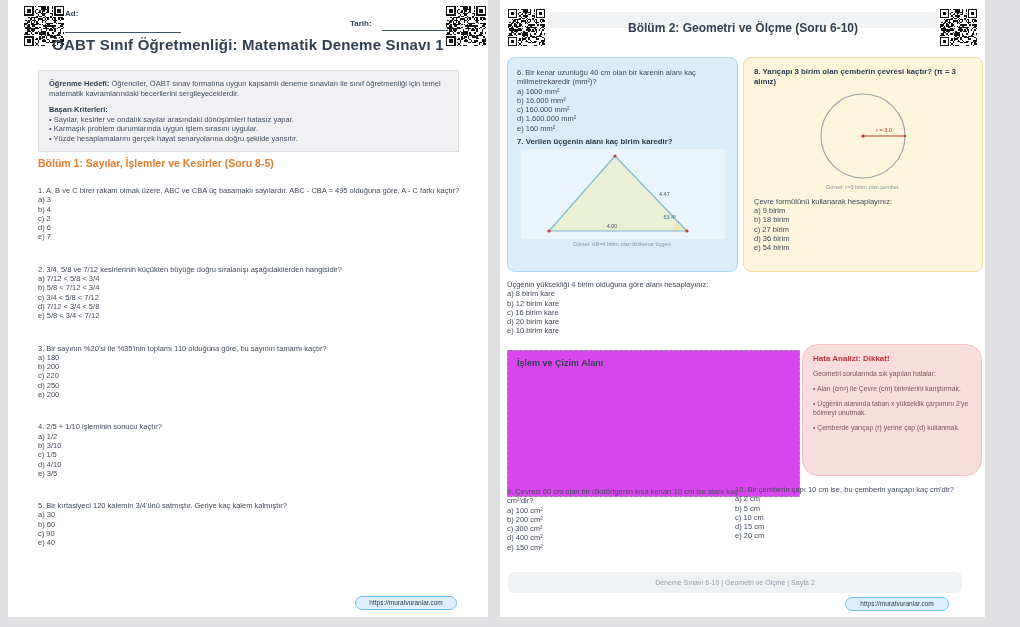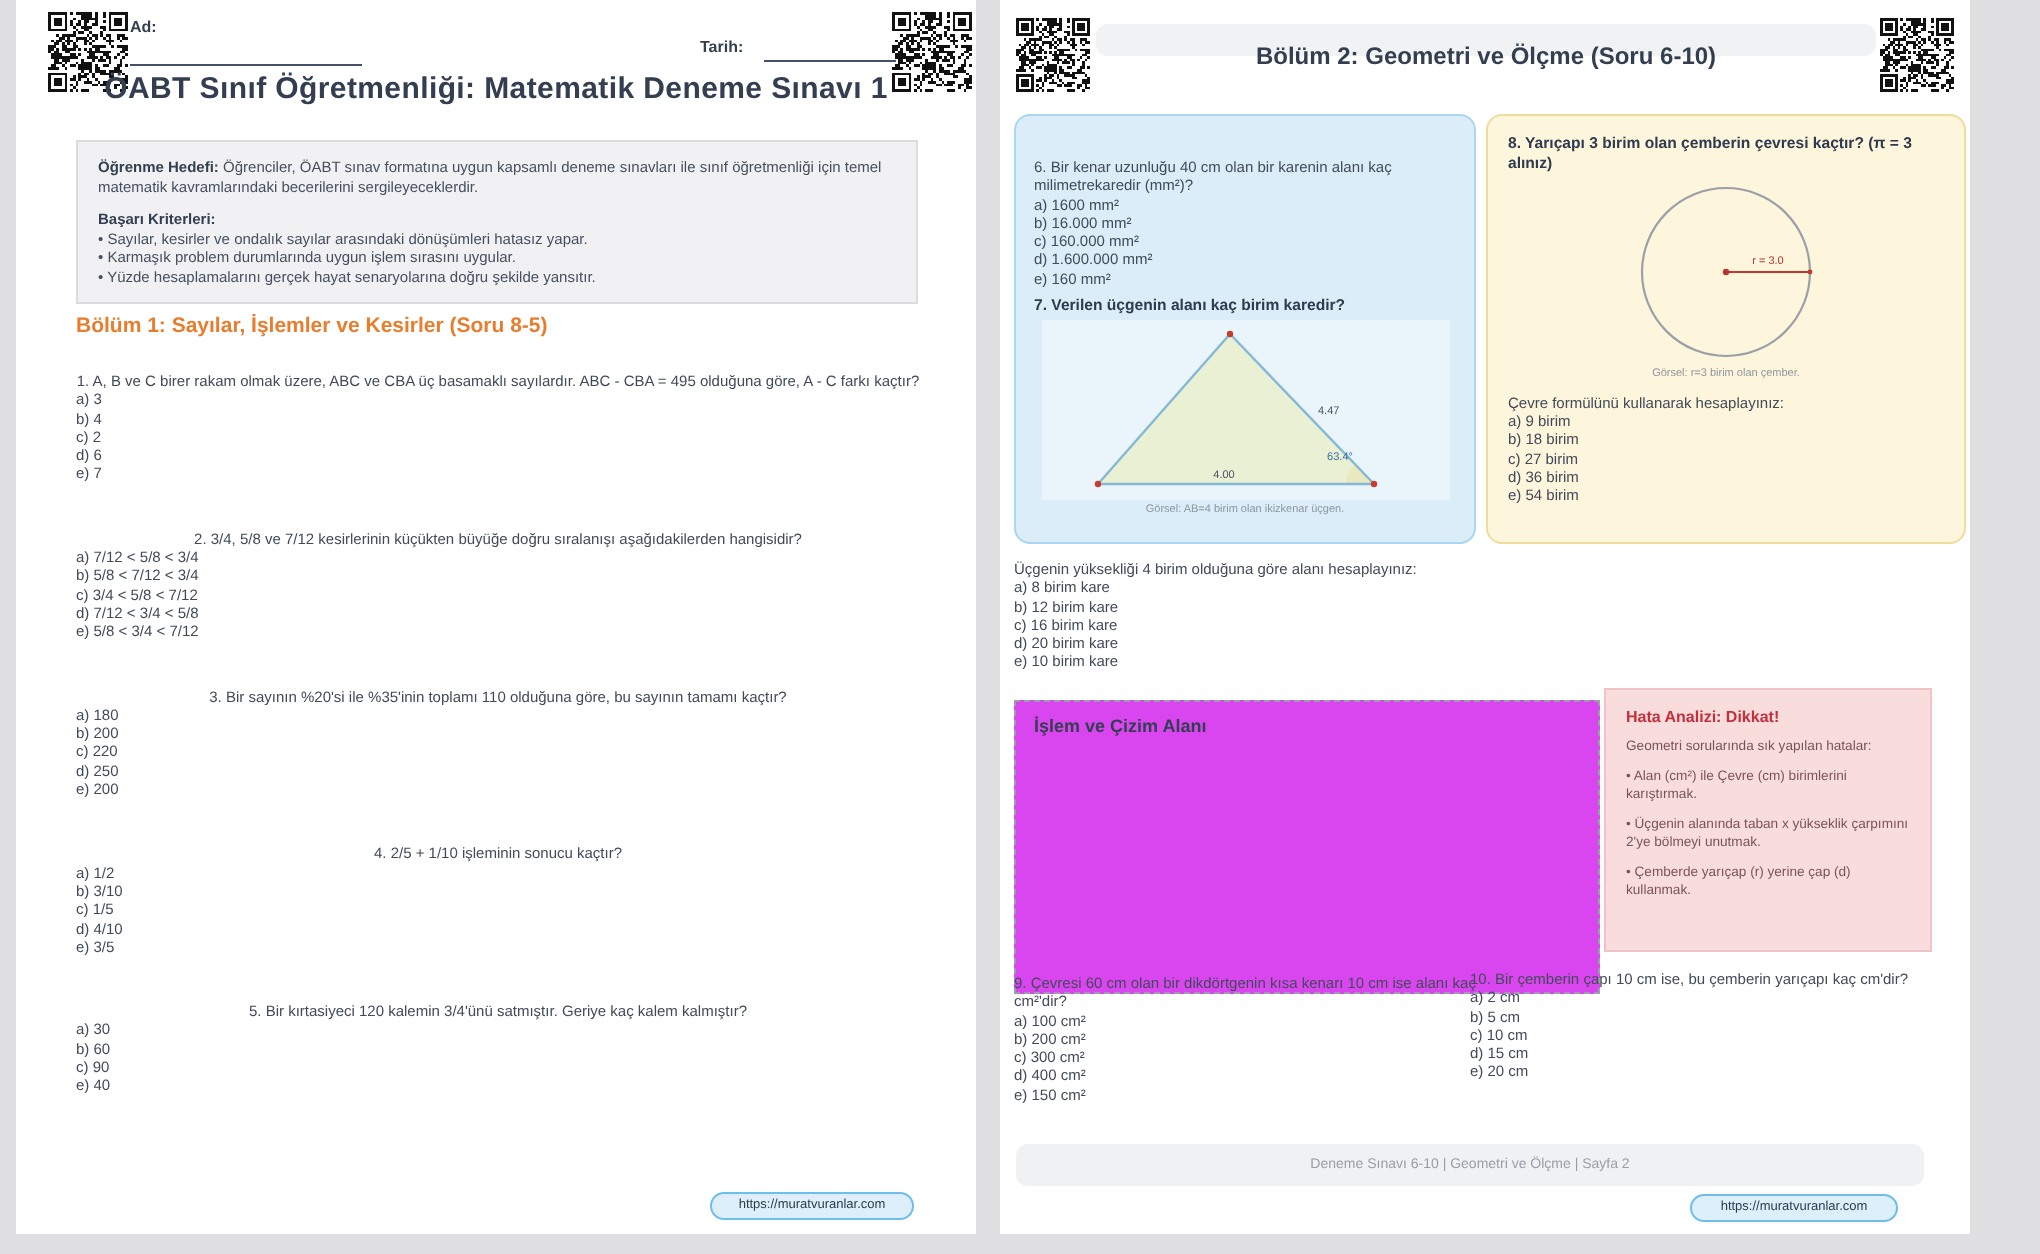--- a/index.html
+++ b/index.html
@@ -36,50 +36,50 @@
   .url-1 { left:347px; top:596px; width:102px; height:14px; }
   .url-2 { left:345px; top:597px; width:104px; height:14px; }
 
   
   .p2-bar { position:absolute; left:48px; top:12px; width:390px; height:16px; background:#f1f2f4;
             border-radius:6px; text-align:center; line-height:33px; font-size:12px; font-weight:bold; color:#333f50; }
   .qr-p2l { left:8px;  top:9px;  width:37px; height:37px; }
   .qr-p2r { right:8px; top:9px;  width:37px; height:37px; left:auto; }
 
   .blue-box { position:absolute; left:7px; top:57px; width:231px; height:215px;
-              background:#daedf8; border:1.5px solid #a9d6f0; border-radius:8px; padding:21px 9px 5px 9px;
+              background:#daedf8; border:1.5px solid #a9d6f0; border-radius:8px; padding:10px 9px 5px 9px;
               font-size:7.5px; line-height:9.3px; }
   .q7-title { margin-top:4px; font-weight:bold; font-size:7.8px; color:#2e3a4e; }
   .fig { display:block; margin:3px auto 0 auto; }
   .fig-caption { text-align:center; font-size:5.5px; color:#8f96a1; margin-top:1px; }
 
   .yellow-box { position:absolute; left:243px; top:57px; width:240px; height:215px;
                 background:#fdf5dc; border:1.5px solid #f0dc9c; border-radius:8px; padding:9px 10px 5px 10px;
                 font-size:7.5px; line-height:9.3px; }
   .q8-title { font-weight:bold; font-size:7.8px; color:#2e3a4e; line-height:9.8px; }
 
   .q7-followup { position:absolute; left:7px; top:280px; width:231px; font-size:7.5px; line-height:9.3px; }
 
   .work-area { position:absolute; left:7px; top:350px; width:293px; height:147px;
                border:1.5px dashed #99a0ac; background:#d946ef; padding:7px 9px; }
   .work-title { font-size:9px; font-weight:bold; color:#333f50; }
 
-  .hata-box { position:absolute; left:302px; top:344px; width:164px; height:132px;
-              background:#f9dcdc; border:1px solid #f1c3c6; border-radius:0; padding:9px 10px;
+  .hata-box { position:absolute; left:302px; top:344px; width:180px; height:132px;
+              background:#f9dcdc; border:1px solid #f1c3c6; border-radius:16px; padding:9px 10px;
               font-size:6.8px; line-height:9px; color:#7c5457; }
   .hata-title { font-size:8px; font-weight:bold; color:#c3303c; margin-bottom:6px; }
   .hata-box p { margin-bottom:6px; }
 
   .q9 { position:absolute; left:7px;  top:487px; width:232px; font-size:7.5px; line-height:9.3px; }
   .q10{ position:absolute; left:235px; top:485px; width:252px; font-size:7.5px; line-height:9.3px; }
 
   .footer-bar { position:absolute; left:8px; top:572px; width:454px; height:21px; background:#f0f1f3;
                 border-radius:6px; text-align:center; line-height:21px; font-size:7px; color:#989ea9; }
 
-  .q-text { margin-bottom:0;text-align:center; }
+  .q-text { margin-bottom:0; }
   svg text { font-family:"Liberation Sans","DejaVu Sans",sans-serif; }
 </style>
 </head>
 <body>
 
 <div class="stage">
 
   <div class="page page1">
     <svg class="qr" style="left:16px; top:6px;" viewBox="0 0 29 29" shape-rendering="crispEdges">
         <rect x="0" y="0" width="7" height="7" fill="#111"></rect>

